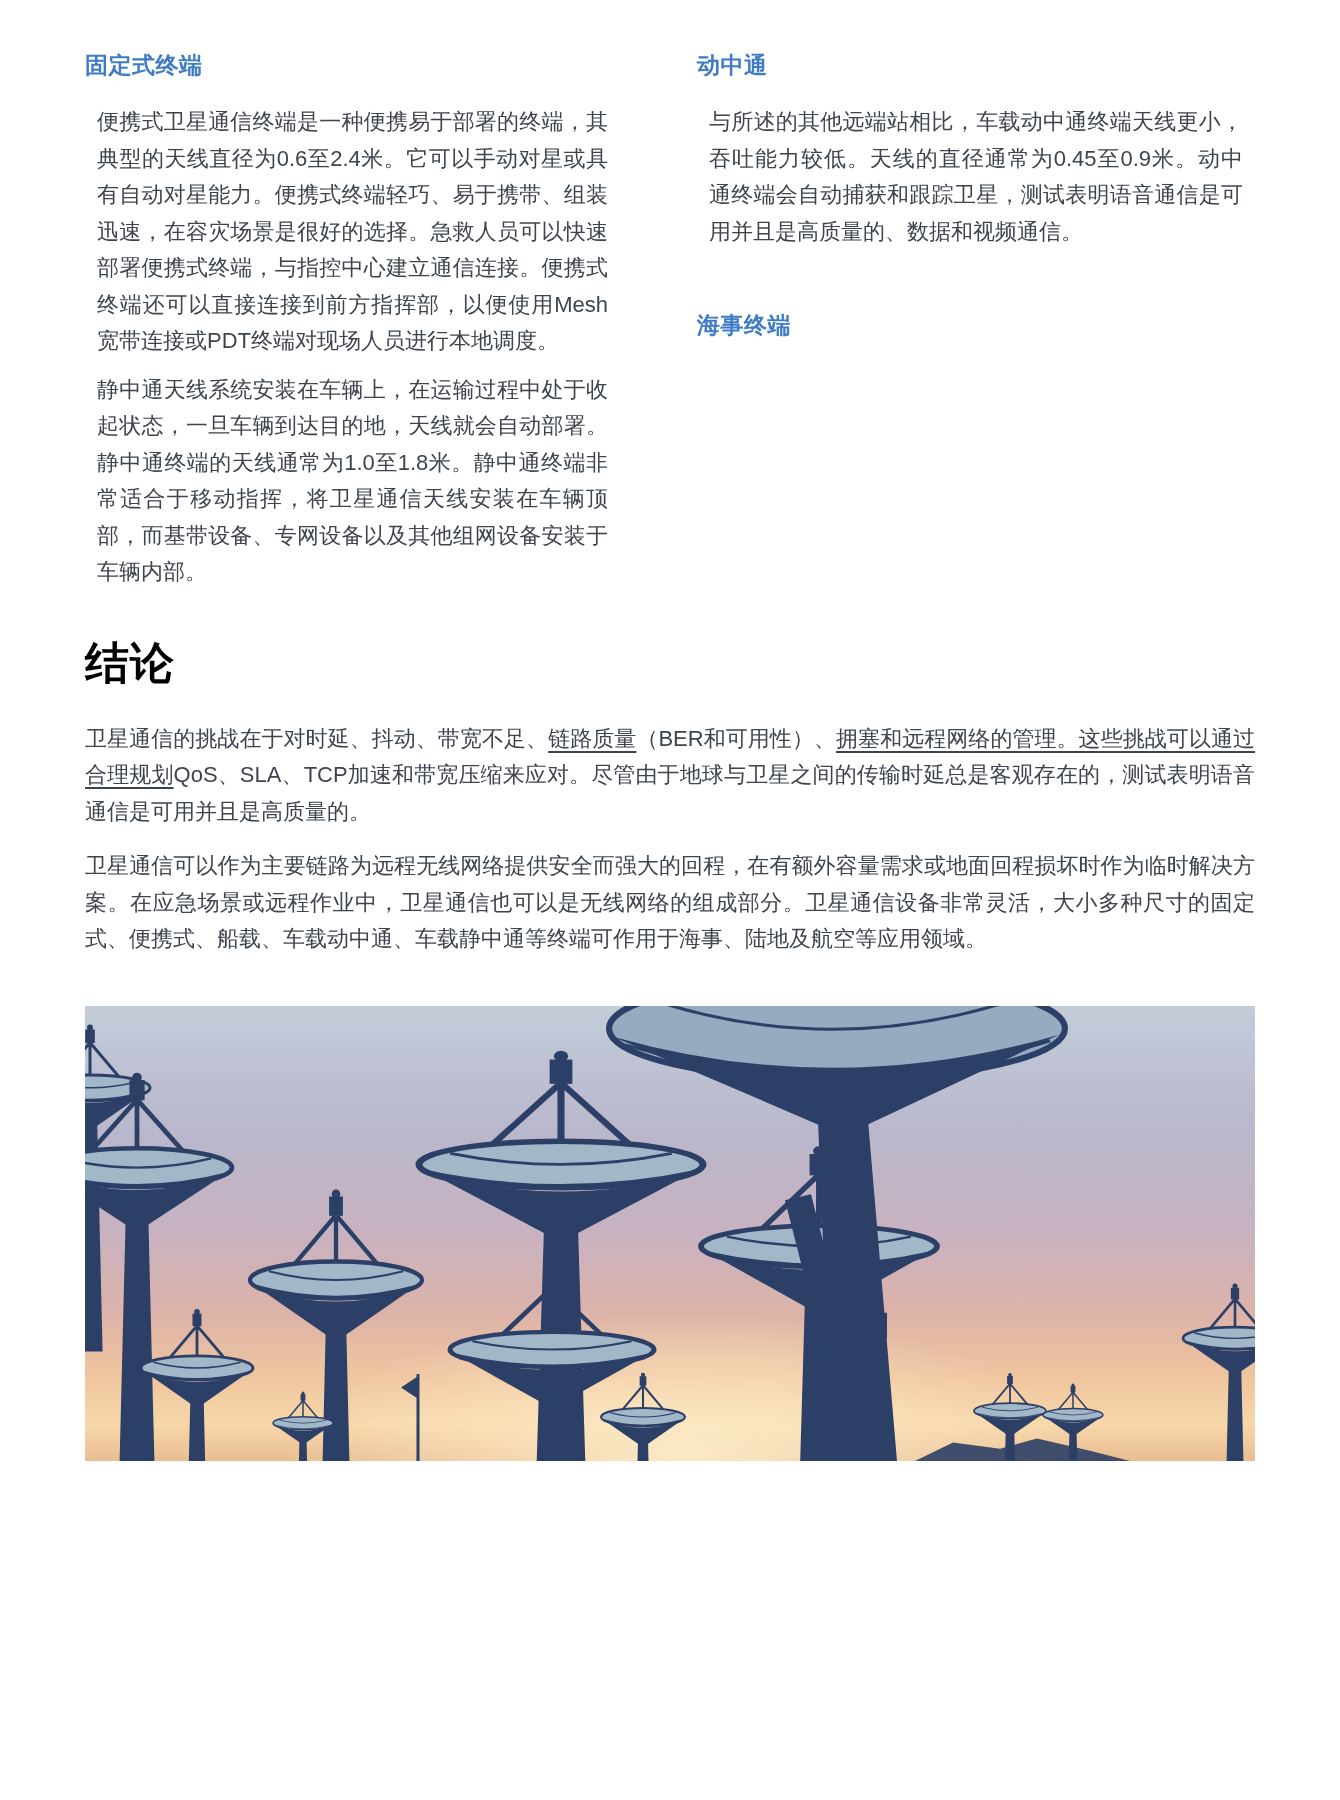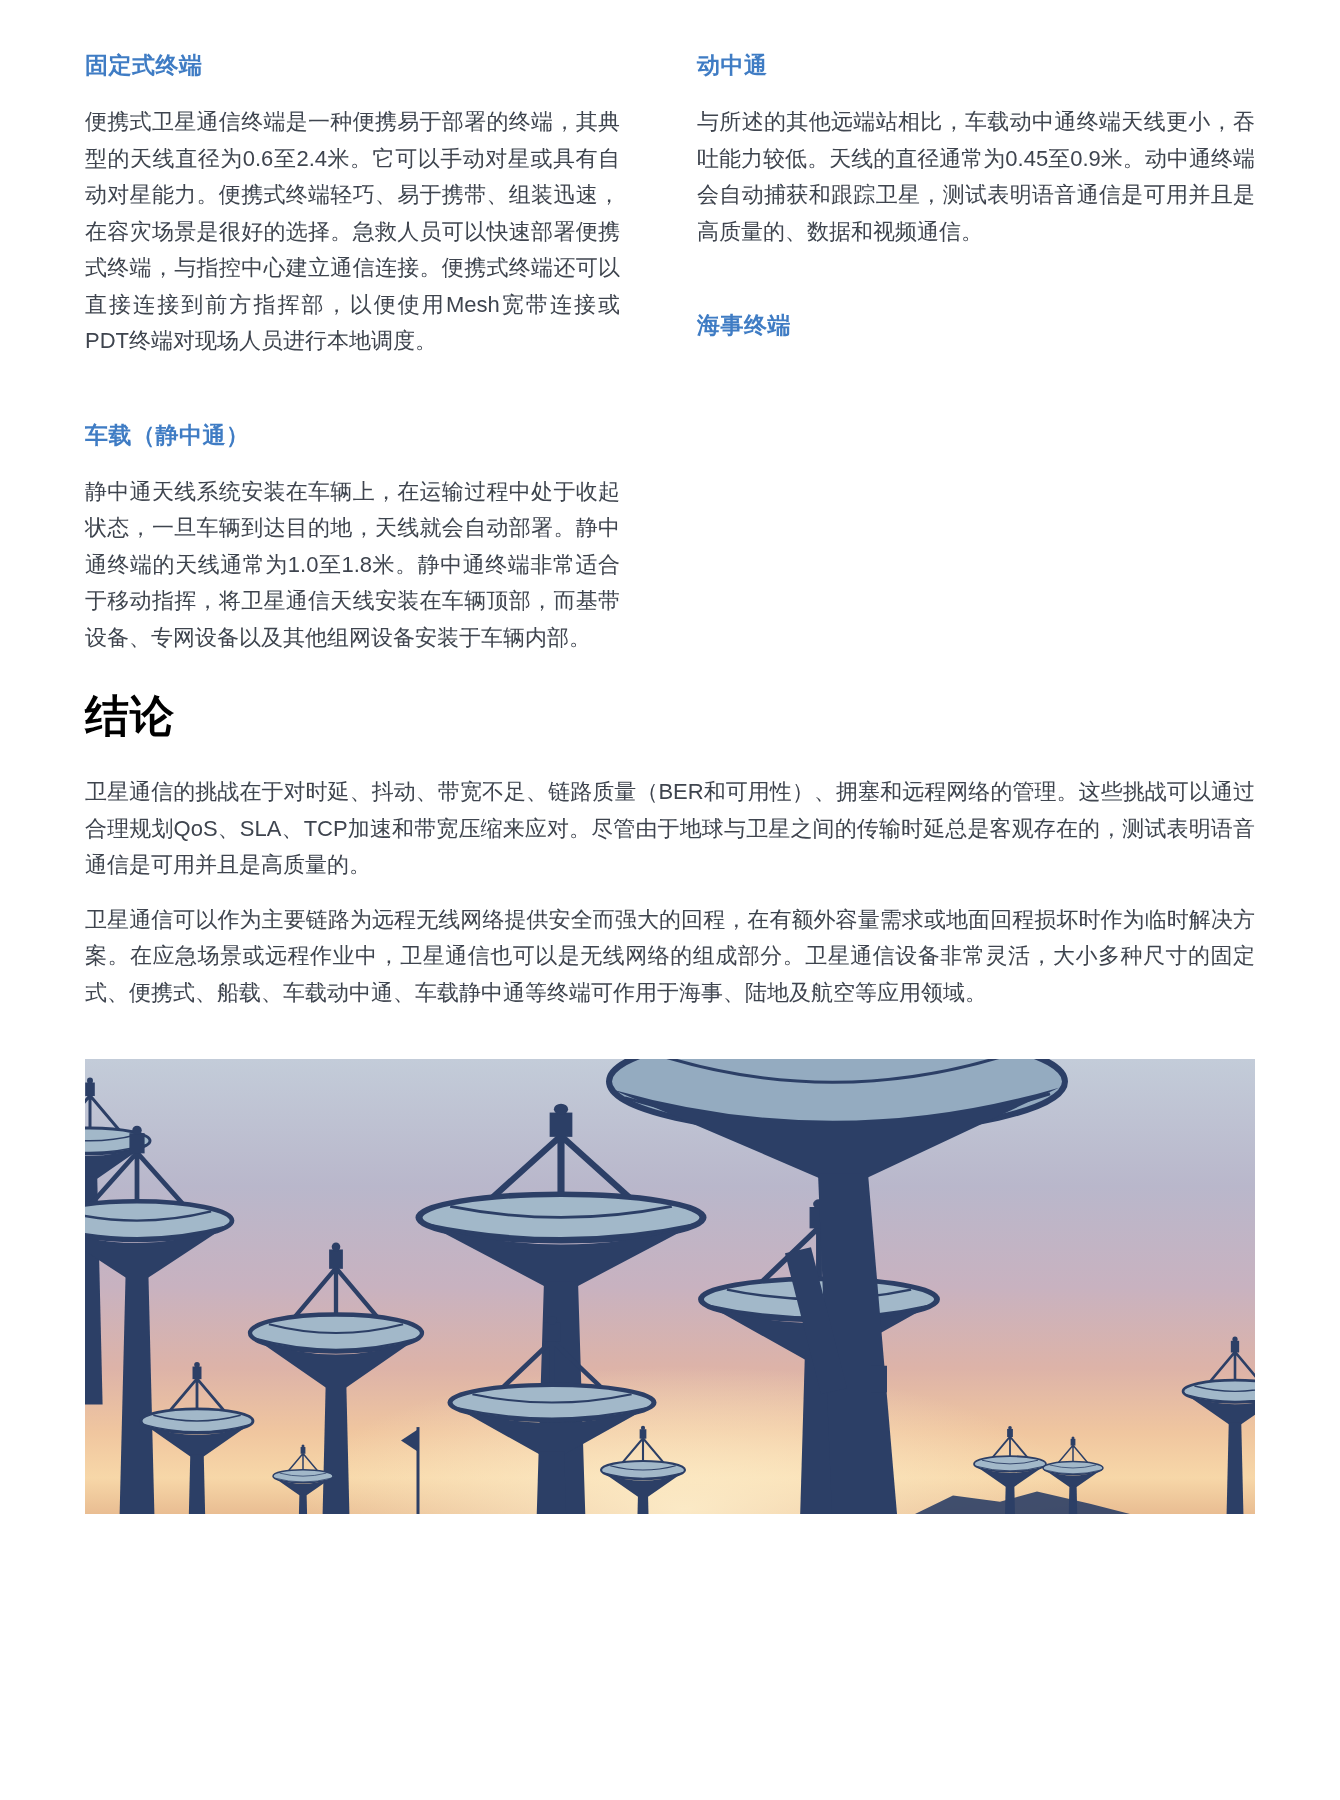--- a/index.html
+++ b/index.html
@@ -10,42 +10,41 @@
   }
   .cols { display:flex; }
   .col-left  { width:535px; margin-right:77px; flex:none; }
   .col-right { width:558px; flex:none; }
   h3.sec {
     margin:0 0 24px 0; font-size:23px; font-weight:700; line-height:30px;
     color:#3f7cc4; letter-spacing:0.5px;
   }
   h3.sec.gap { margin-top:60px; }
   p.body {
-    margin:0; font-size:22px; line-height:36.5px; text-align:justify;
+    margin:12px; font-size:22px; line-height:36.5px; text-align:justify;
     text-justify:inter-ideograph;
   }
   h2.concl-title {
     margin:36px 0 34px 0; font-size:44px; line-height:48px; font-weight:700;
     color:#000000; letter-spacing:1px;
   }
   .concl p.body { margin:0 0 18px 0; }
-  .u { text-underline-offset:5px; text-decoration-thickness:1.5px; }
+  .u { text-decoration:underline; text-underline-offset:5px; text-decoration-thickness:1.5px; }
   .photo-wrap { margin-top:48px; width:1170px; height:455px; }
   .photo-wrap svg { display:block; width:1170px; height:455px; }
 </style>
 </head>
 <body>
 
 <div class="page">
 
   <div class="cols">
     <div class="col-left">
       <h3 class="sec">固定式终端</h3>
       <p class="body">便携式卫星通信终端是一种便携易于部署的终端，其典型的天线直径为0.6至2.4米。它可以手动对星或具有自动对星能力。便携式终端轻巧、易于携带、组装迅速，在容灾场景是很好的选择。急救人员可以快速部署便携式终端，与指控中心建立通信连接。便携式终端还可以直接连接到前方指挥部，以便使用Mesh宽带连接或PDT终端对现场人员进行本地调度。</p>
-      <h3 class="sec gap">车载（静中通）</h3>
       <p class="body">静中通天线系统安装在车辆上，在运输过程中处于收起状态，一旦车辆到达目的地，天线就会自动部署。静中通终端的天线通常为1.0至1.8米。静中通终端非常适合于移动指挥，将卫星通信天线安装在车辆顶部，而基带设备、专网设备以及其他组网设备安装于车辆内部。</p>
     </div>
     <div class="col-right">
       <h3 class="sec">动中通</h3>
       <p class="body">与所述的其他远端站相比，车载动中通终端天线更小，吞吐能力较低。天线的直径通常为0.45至0.9米。动中通终端会自动捕获和跟踪卫星，测试表明语音通信是可用并且是高质量的、数据和视频通信。</p>
       <h3 class="sec gap">海事终端</h3>
     </div>
   </div>
 
   <div class="concl">

